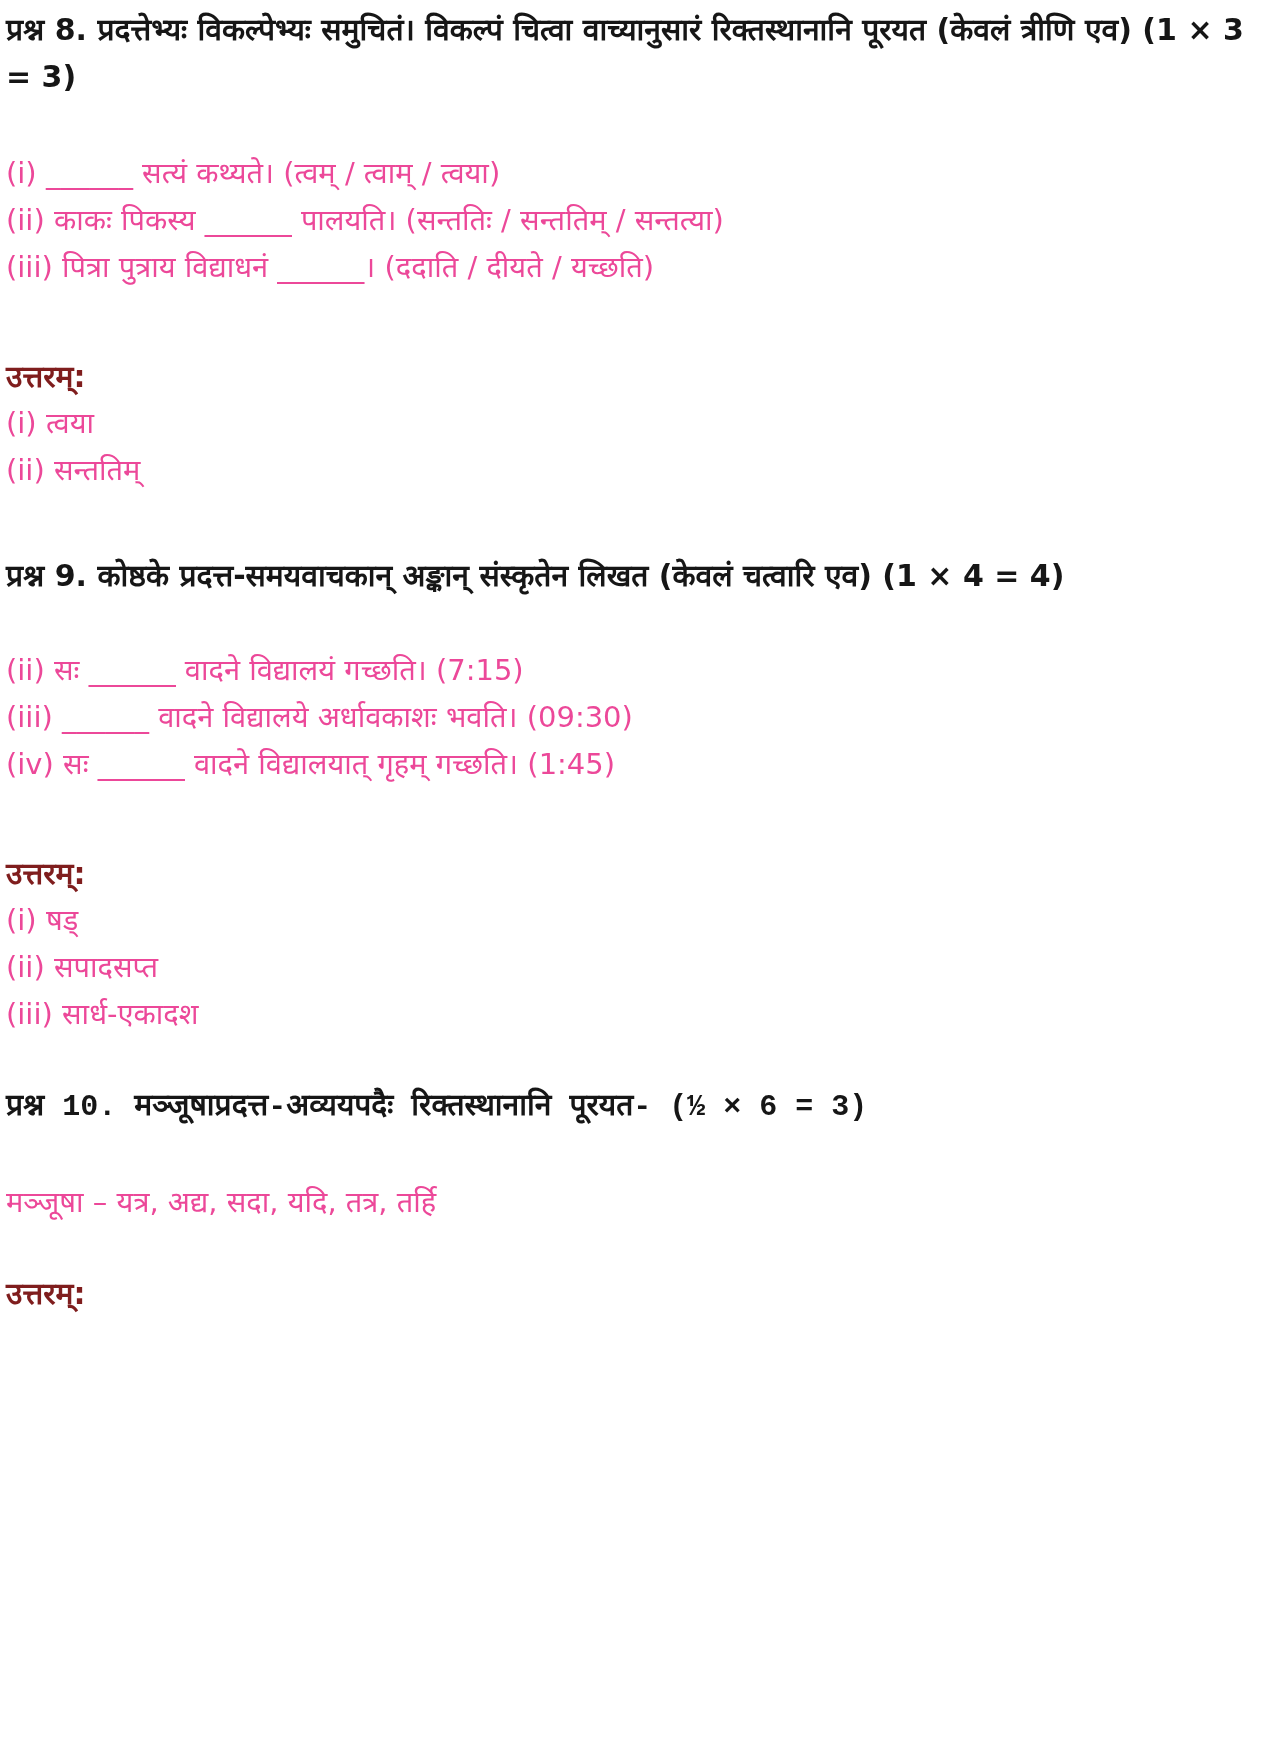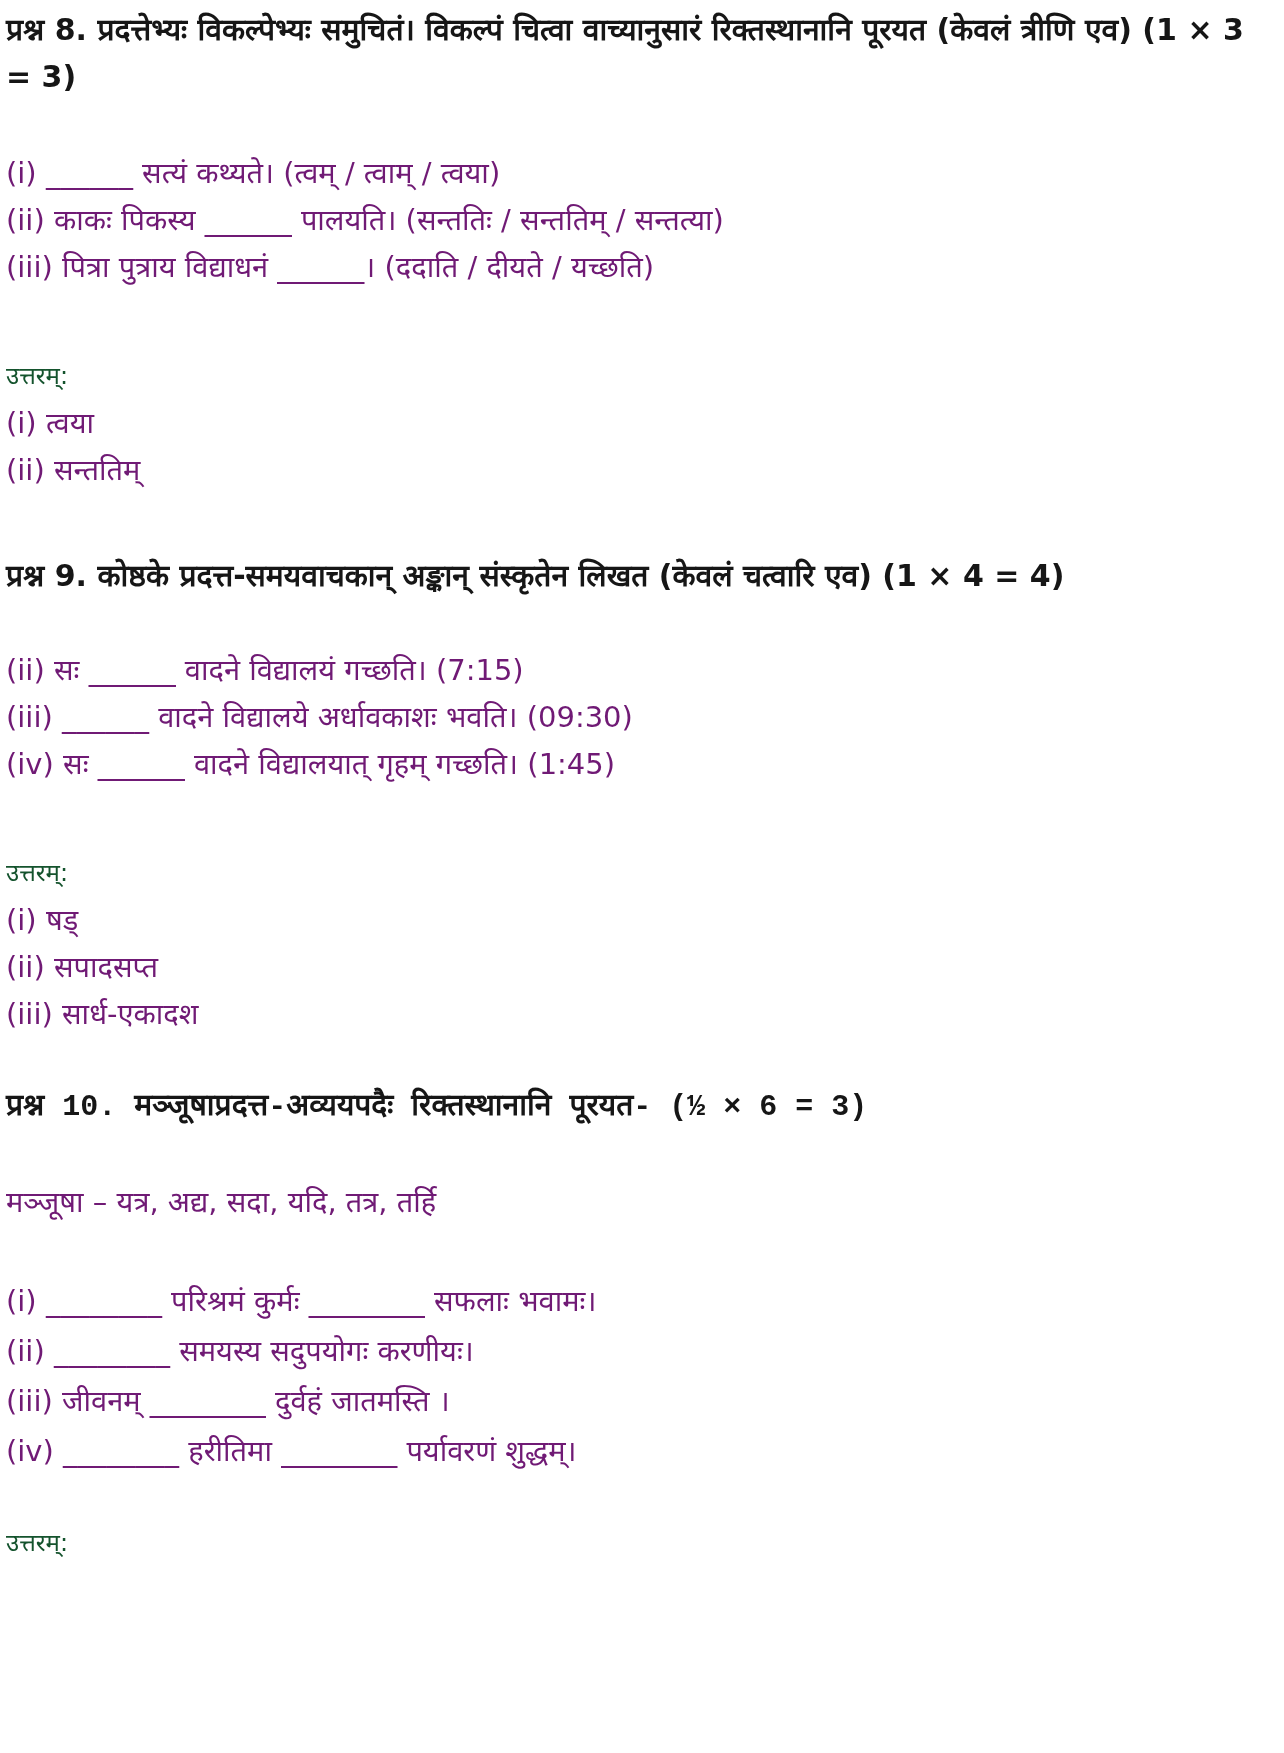--- a/index.html
+++ b/index.html
@@ -19,27 +19,27 @@
   }
   .q-title {
     font-weight: bold;
     font-size: 30px;
     line-height: 47px;
     color: #161616;
   }
   .line {
     font-size: 29px;
     line-height: 47px;
-    color: #701a75;
+    color: #ec4899;
   }
   .answers-label {
-    font-weight: normal;
-    font-size: 24px;
+    font-weight: bold;
+    font-size: 30px;
     line-height: 47px;
-    color: #14532d;
+    color: #7f1d1d;
   }
   
   #q8-items        { margin-top: 50px; }
   #q8-ans-label    { margin-top: 62px; }
   #q9-title        { margin-top: 58px; }
   #q9-items        { margin-top: 48px; }
   #q9-ans-label    { margin-top: 62px; }
   #q10-title       { margin-top: 46px; font-family: Liberation Mono, monospace; }
   #q10-wordbox     { margin-top: 48px; }
   #q10-items       { margin-top: 50px; }
@@ -79,22 +79,16 @@
   <div>
     <div class="line">(i) षड्</div>
     <div class="line">(ii) सपादसप्त</div>
     <div class="line">(iii) सार्ध-एकादश</div>
   </div>
 
   <div class="q-title" id="q10-title">प्रश्न 10. मञ्जूषाप्रदत्त-अव्ययपदैः रिक्तस्थानानि पूरयत- (½ × 6 = 3)</div>
 
   <div class="line" id="q10-wordbox">मञ्जूषा – यत्र, अद्य, सदा, यदि, तत्र, तर्हि</div>
 
-  <div id="q10-items">
-    <div class="line">(i) ________ परिश्रमं कुर्मः ________ सफलाः भवामः।</div>
-    <div class="line">(ii) ________ समयस्य सदुपयोगः करणीयः।</div>
-    <div class="line">(iii) जीवनम् ________ दुर्वहं जातमस्ति ।</div>
-    <div class="line">(iv) ________ हरीतिमा ________ पर्यावरणं शुद्धम्।</div>
-  </div>
 
   <div class="answers-label" id="q10-ans-label">उत्तरम्:</div>
 
 </div>
 
 </body></html>

